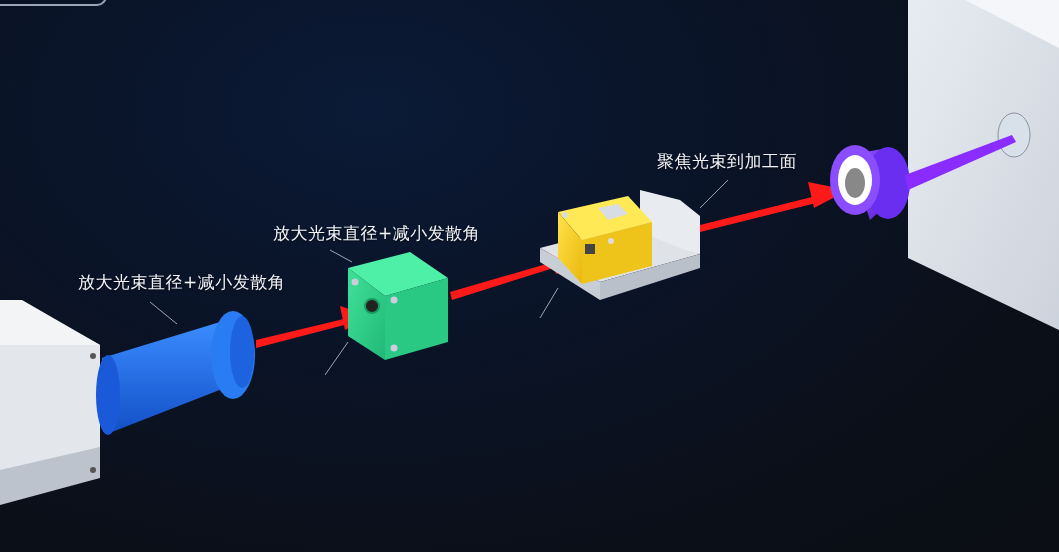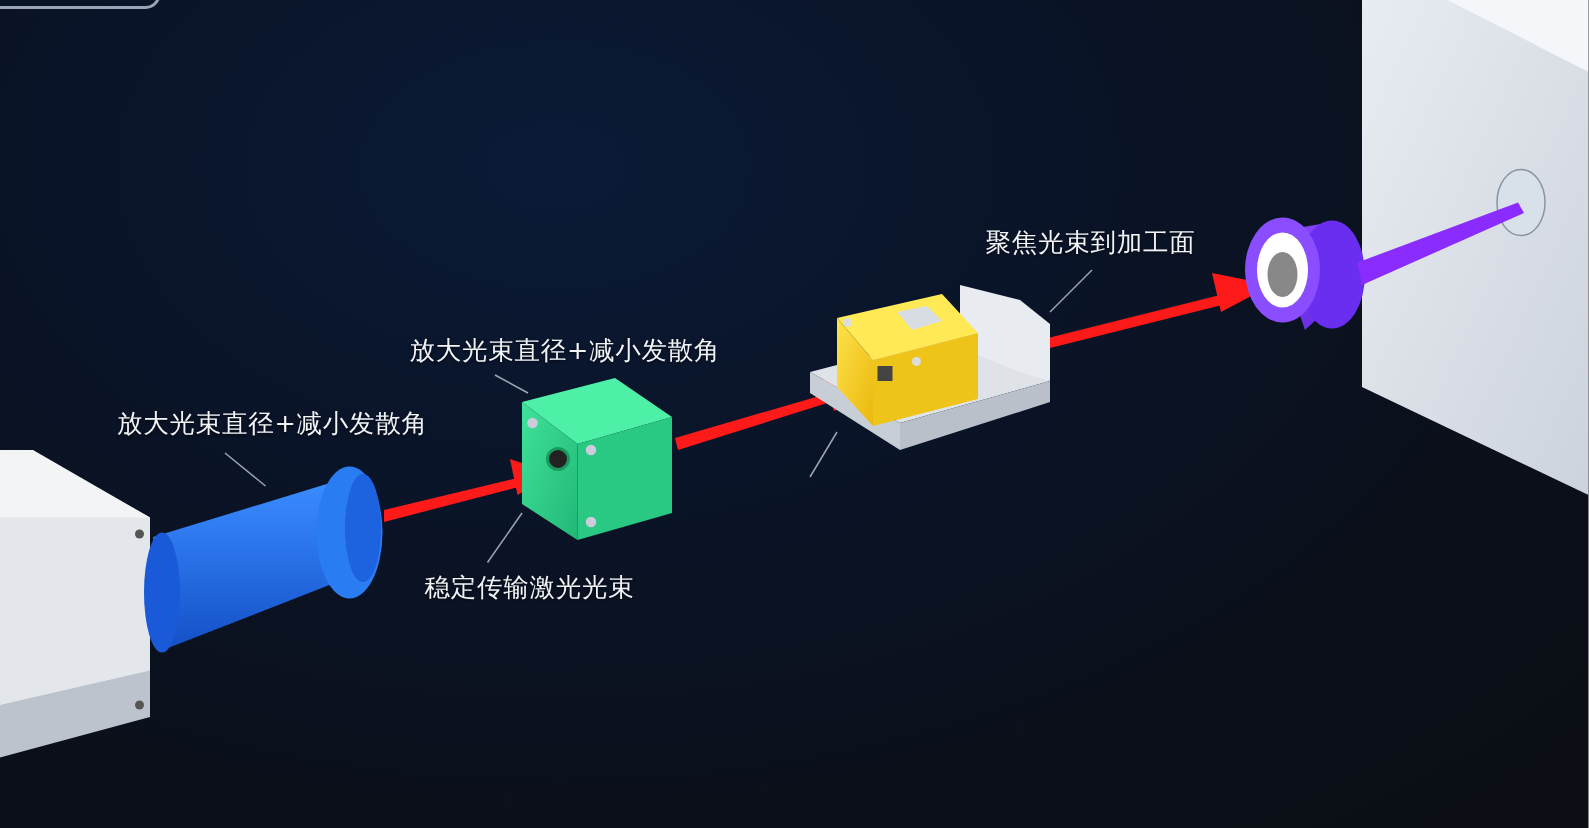--- a/index.html
+++ b/index.html
@@ -116,15 +116,14 @@
       <line x1="150" y1="302" x2="177" y2="324"></line>
       <line x1="330" y1="250" x2="352" y2="262"></line>
       <line x1="325" y1="375" x2="348" y2="342"></line>
       <line x1="540" y1="318" x2="558" y2="288"></line>
       <line x1="728" y1="180" x2="700" y2="208"></line>
     </g>
   </svg>
 
   <div class="label" style="left:78px;top:271px;">放大光束直径+减小发散角</div>
   <div class="label" style="left:273px;top:222px;">放大光束直径+减小发散角</div>
-  <div class="label" style="left:283px;top:380px;">稳定传输激光光束</div>
   <div class="label" style="left:657px;top:150px;">聚焦光束到加工面</div>
 </div>
 
 </body></html>

